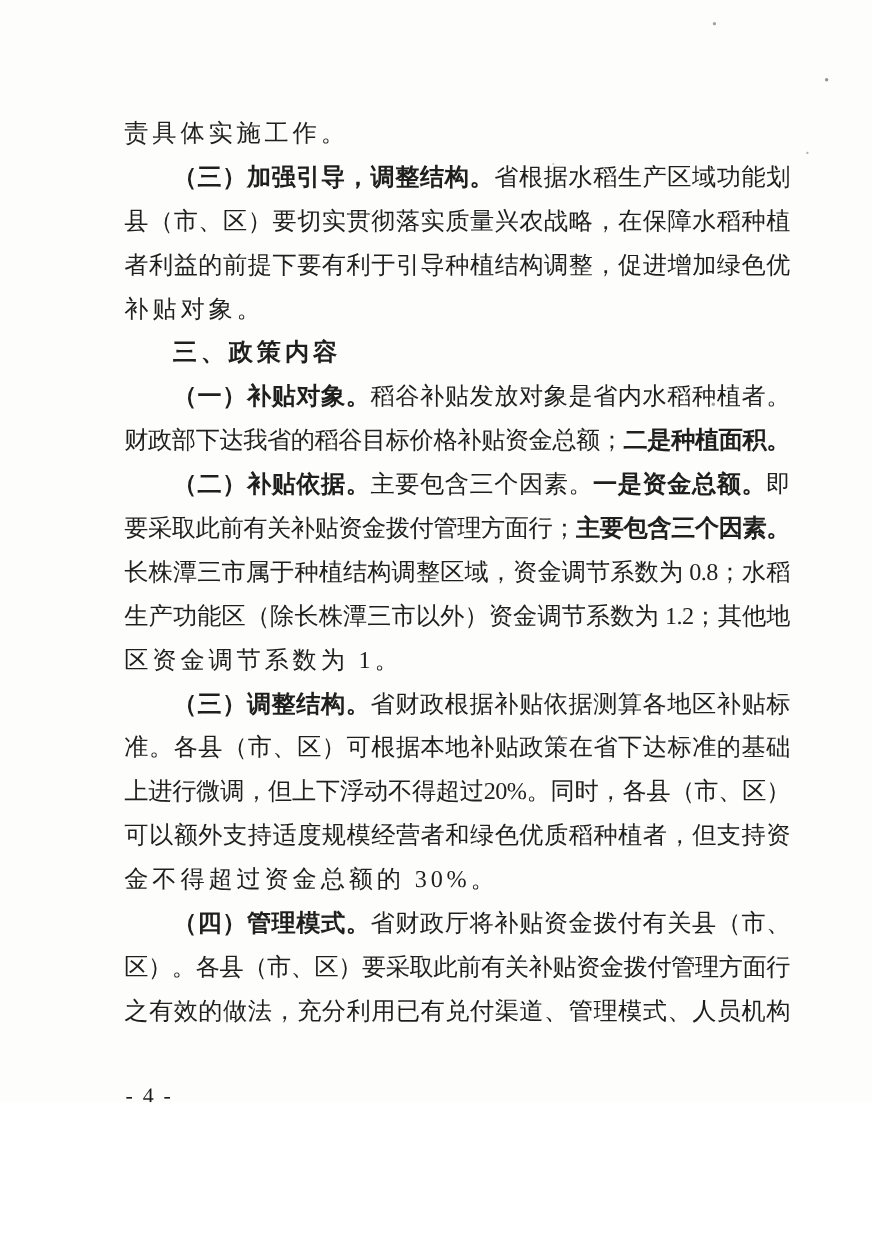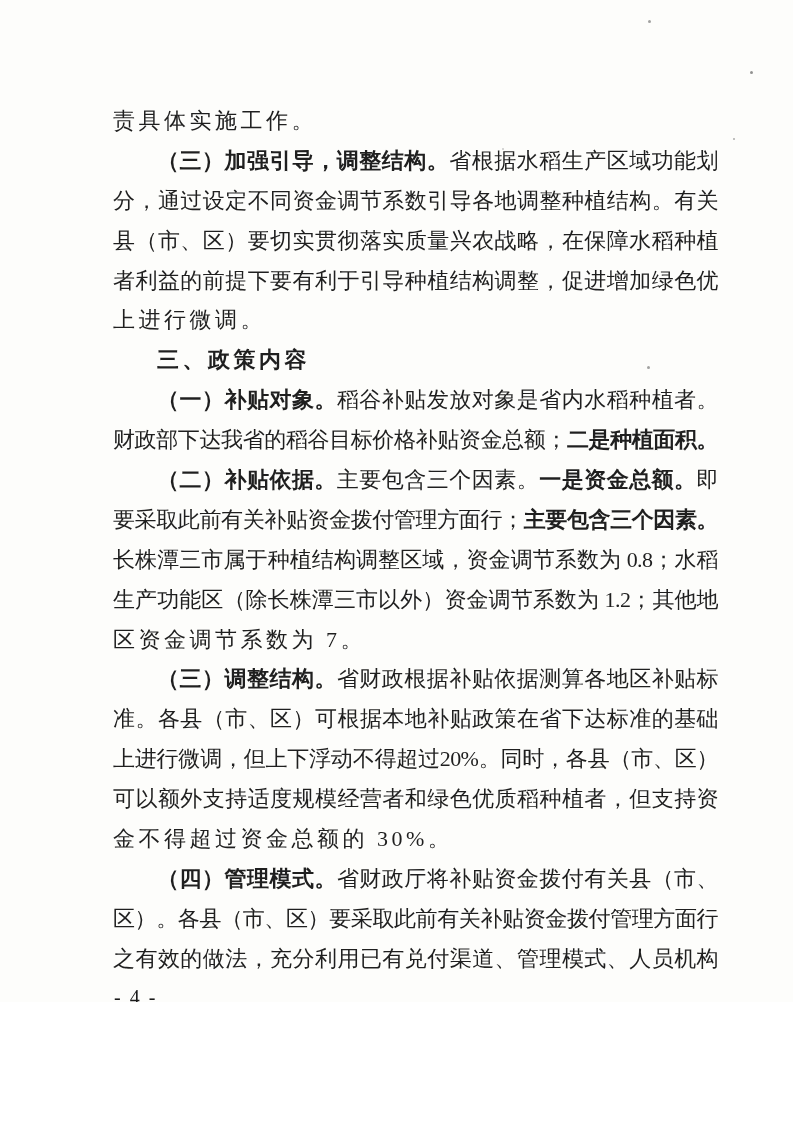--- a/index.html
+++ b/index.html
@@ -53,32 +53,31 @@
     opacity: 0.8;
   }
 </style>
 </head>
 <body>
 
 <div class="page" style="background: rgb(253, 253, 251); color: rgb(31, 31, 31);">
   <div class="doc">
       <div class="line short"><span>责具体实施工作。</span></div>
       <div class="line indent"><span class="bold">（三）加强引导，调整结构。</span><span>省根据水稻生产区域功能划</span></div>
-      <div class="line"><span>分，通过设定不同资金调节系数引导各地调整种植结构。有关</span></div>
       <div class="line"><span>县（市、区）要切实贯彻落实质量兴农战略，在保障水稻种植</span></div>
       <div class="line"><span>者利益的前提下要有利于引导种植结构调整，促进增加绿色优</span></div>
-      <div class="line short"><span>上进行微调。</span></div>
+      <div class="line short"><span>补贴对象。</span></div>
       <div class="line short indent"><span class="bold">三、政策内容</span></div>
       <div class="line indent"><span class="bold">（一）补贴对象。</span><span>稻谷补贴发放对象是省内水稻种植者。</span></div>
       <div class="line"><span>财政部下达我省的稻谷目标价格补贴资金总额；</span><span class="bold">二是种植面积。</span></div>
       <div class="line indent"><span class="bold">（二）补贴依据。</span><span>主要包含三个因素。</span><span class="bold">一是资金总额。</span><span>即</span></div>
       <div class="line"><span>要采取此前有关补贴资金拨付管理方面行；</span><span class="bold">主要包含三个因素。</span></div>
       <div class="line"><span>长株潭三市属于种植结构调整区域，资金调节系数为 0.8；水稻</span></div>
       <div class="line"><span>生产功能区（除长株潭三市以外）资金调节系数为 1.2；其他地</span></div>
-      <div class="line short"><span>区资金调节系数为 7。</span></div>
+      <div class="line short"><span>区资金调节系数为 1。</span></div>
       <div class="line indent"><span class="bold">（三）调整结构。</span><span>省财政根据补贴依据测算各地区补贴标</span></div>
       <div class="line"><span>准。各县（市、区）可根据本地补贴政策在省下达标准的基础</span></div>
       <div class="line"><span>上进行微调，但上下浮动不得超过20%。同时，各县（市、区）</span></div>
       <div class="line"><span>可以额外支持适度规模经营者和绿色优质稻种植者，但支持资</span></div>
       <div class="line short"><span>金不得超过资金总额的 30%。</span></div>
       <div class="line indent"><span class="bold">（四）管理模式。</span><span>省财政厅将补贴资金拨付有关县（市、</span></div>
       <div class="line"><span>区）。各县（市、区）要采取此前有关补贴资金拨付管理方面行</span></div>
       <div class="line"><span>之有效的做法，充分利用已有兑付渠道、管理模式、人员机构</span></div>
     </div>
   <div class="pagenum">- 4 -</div>

